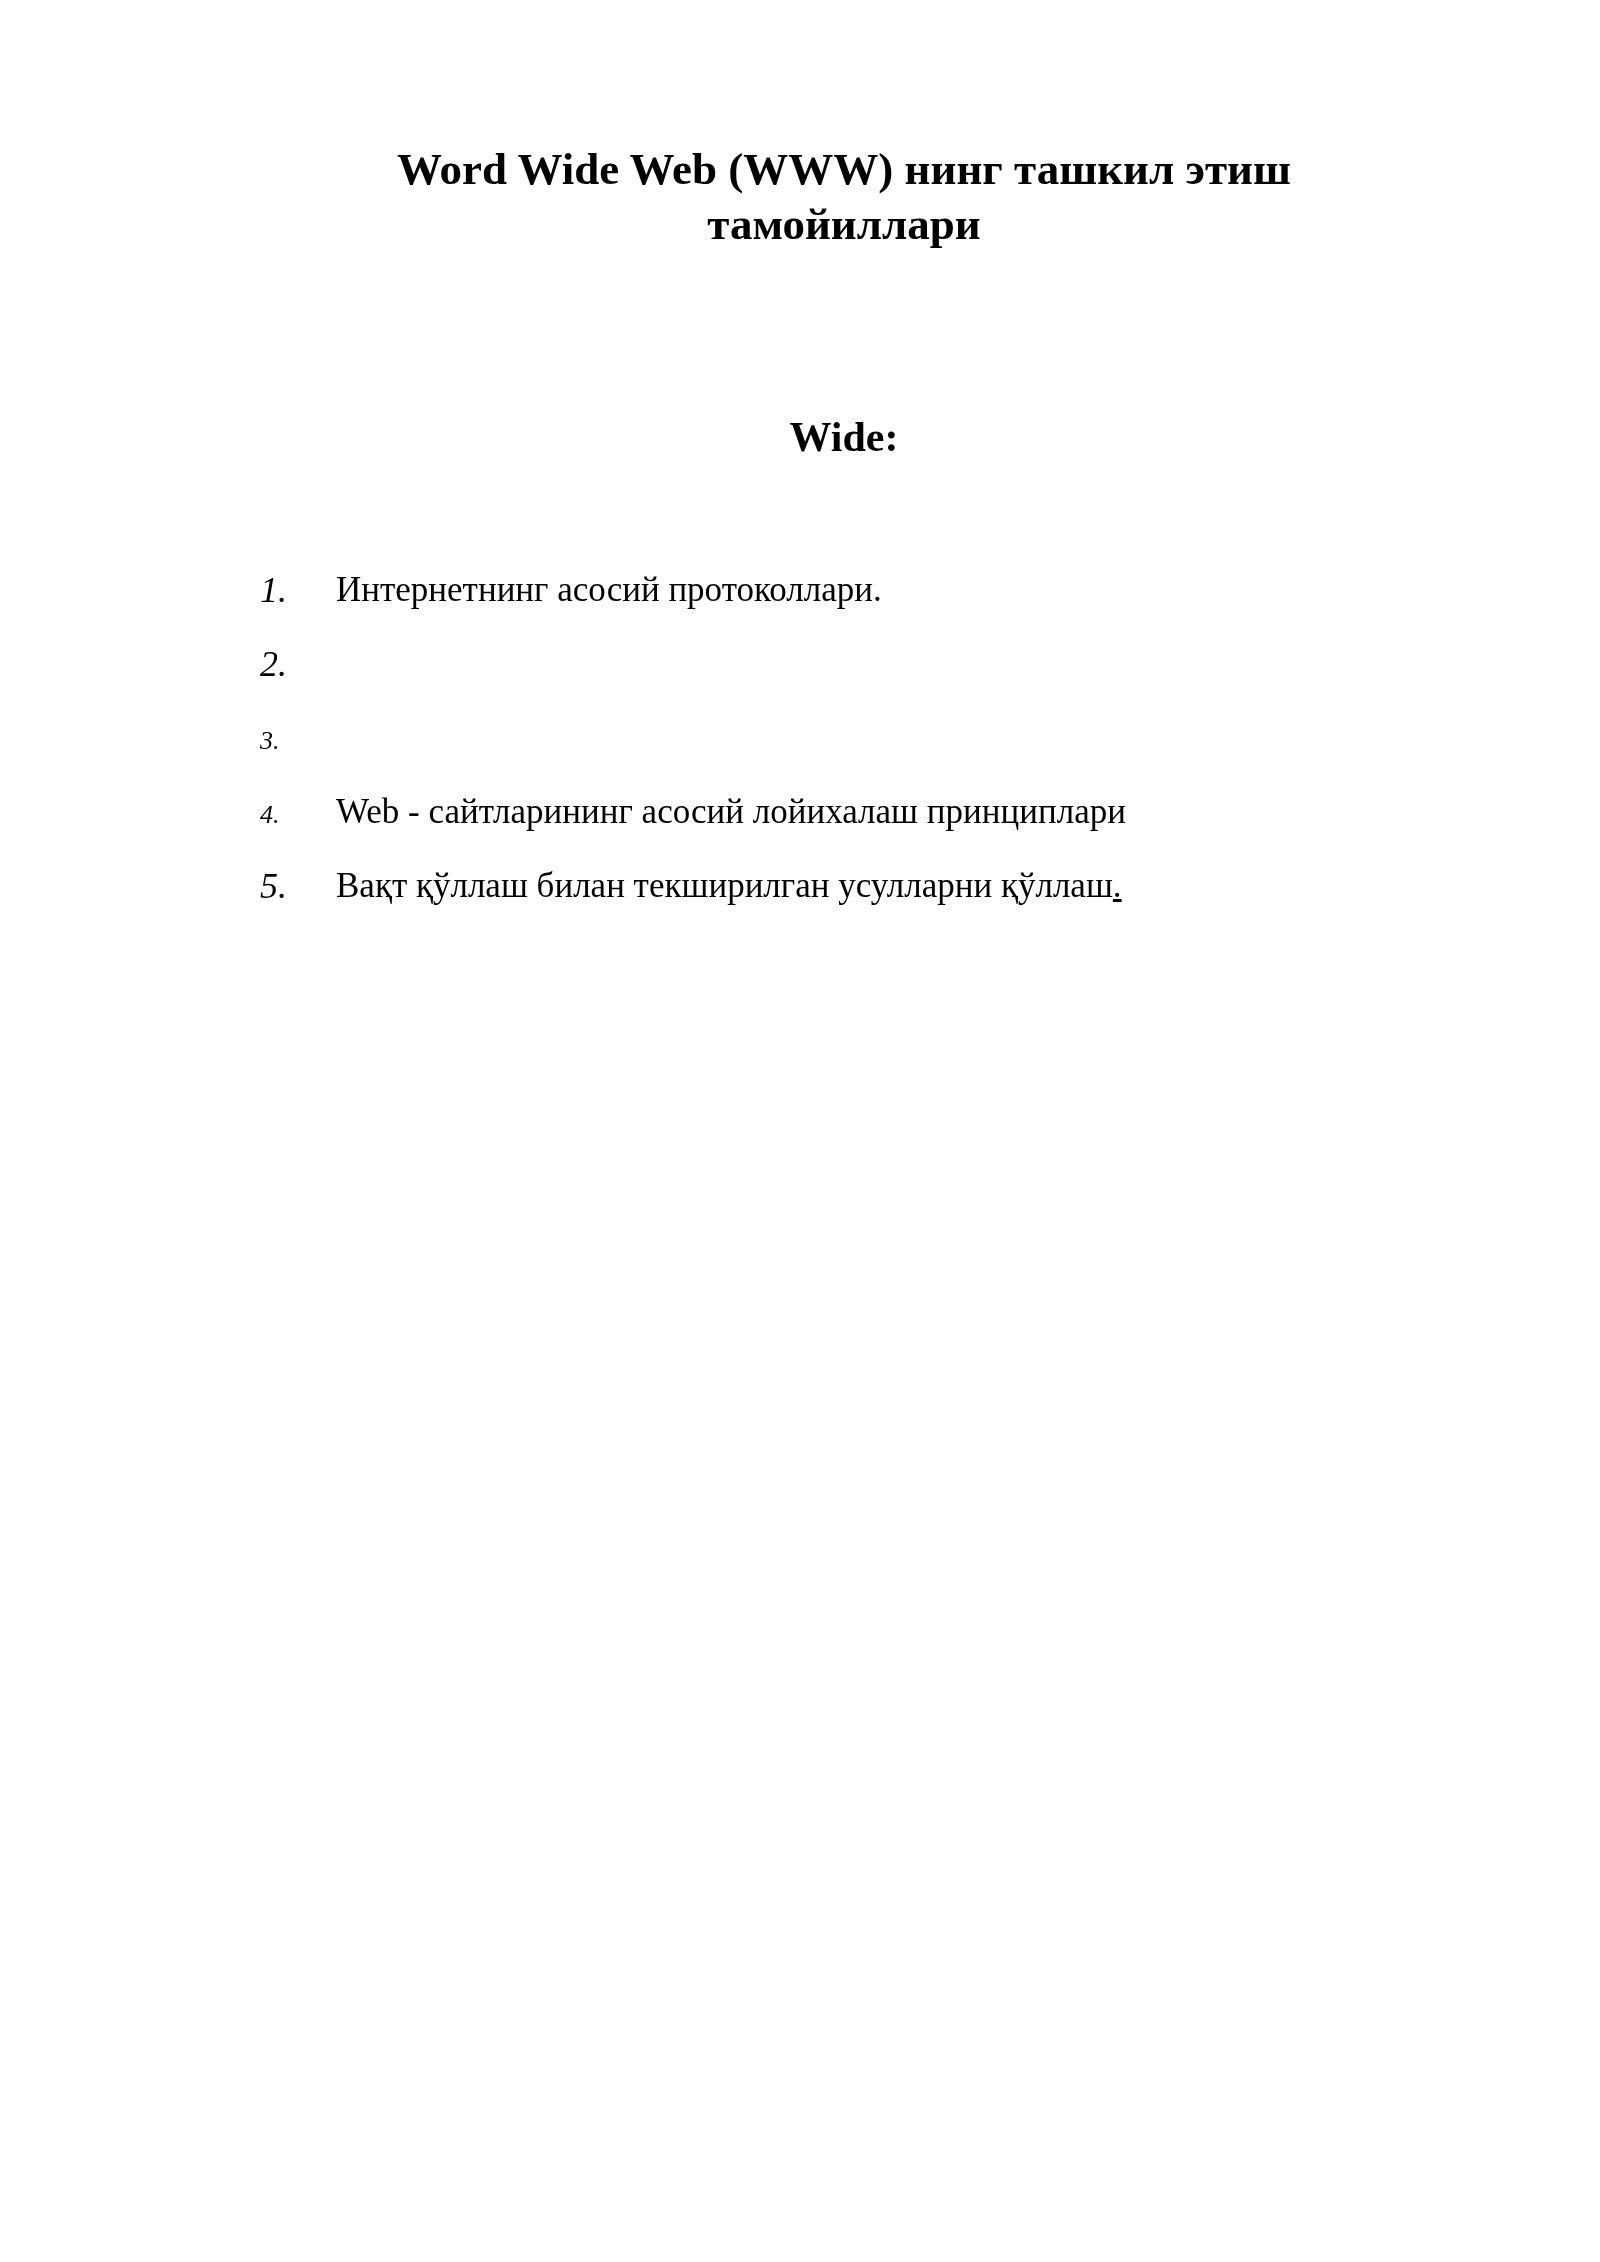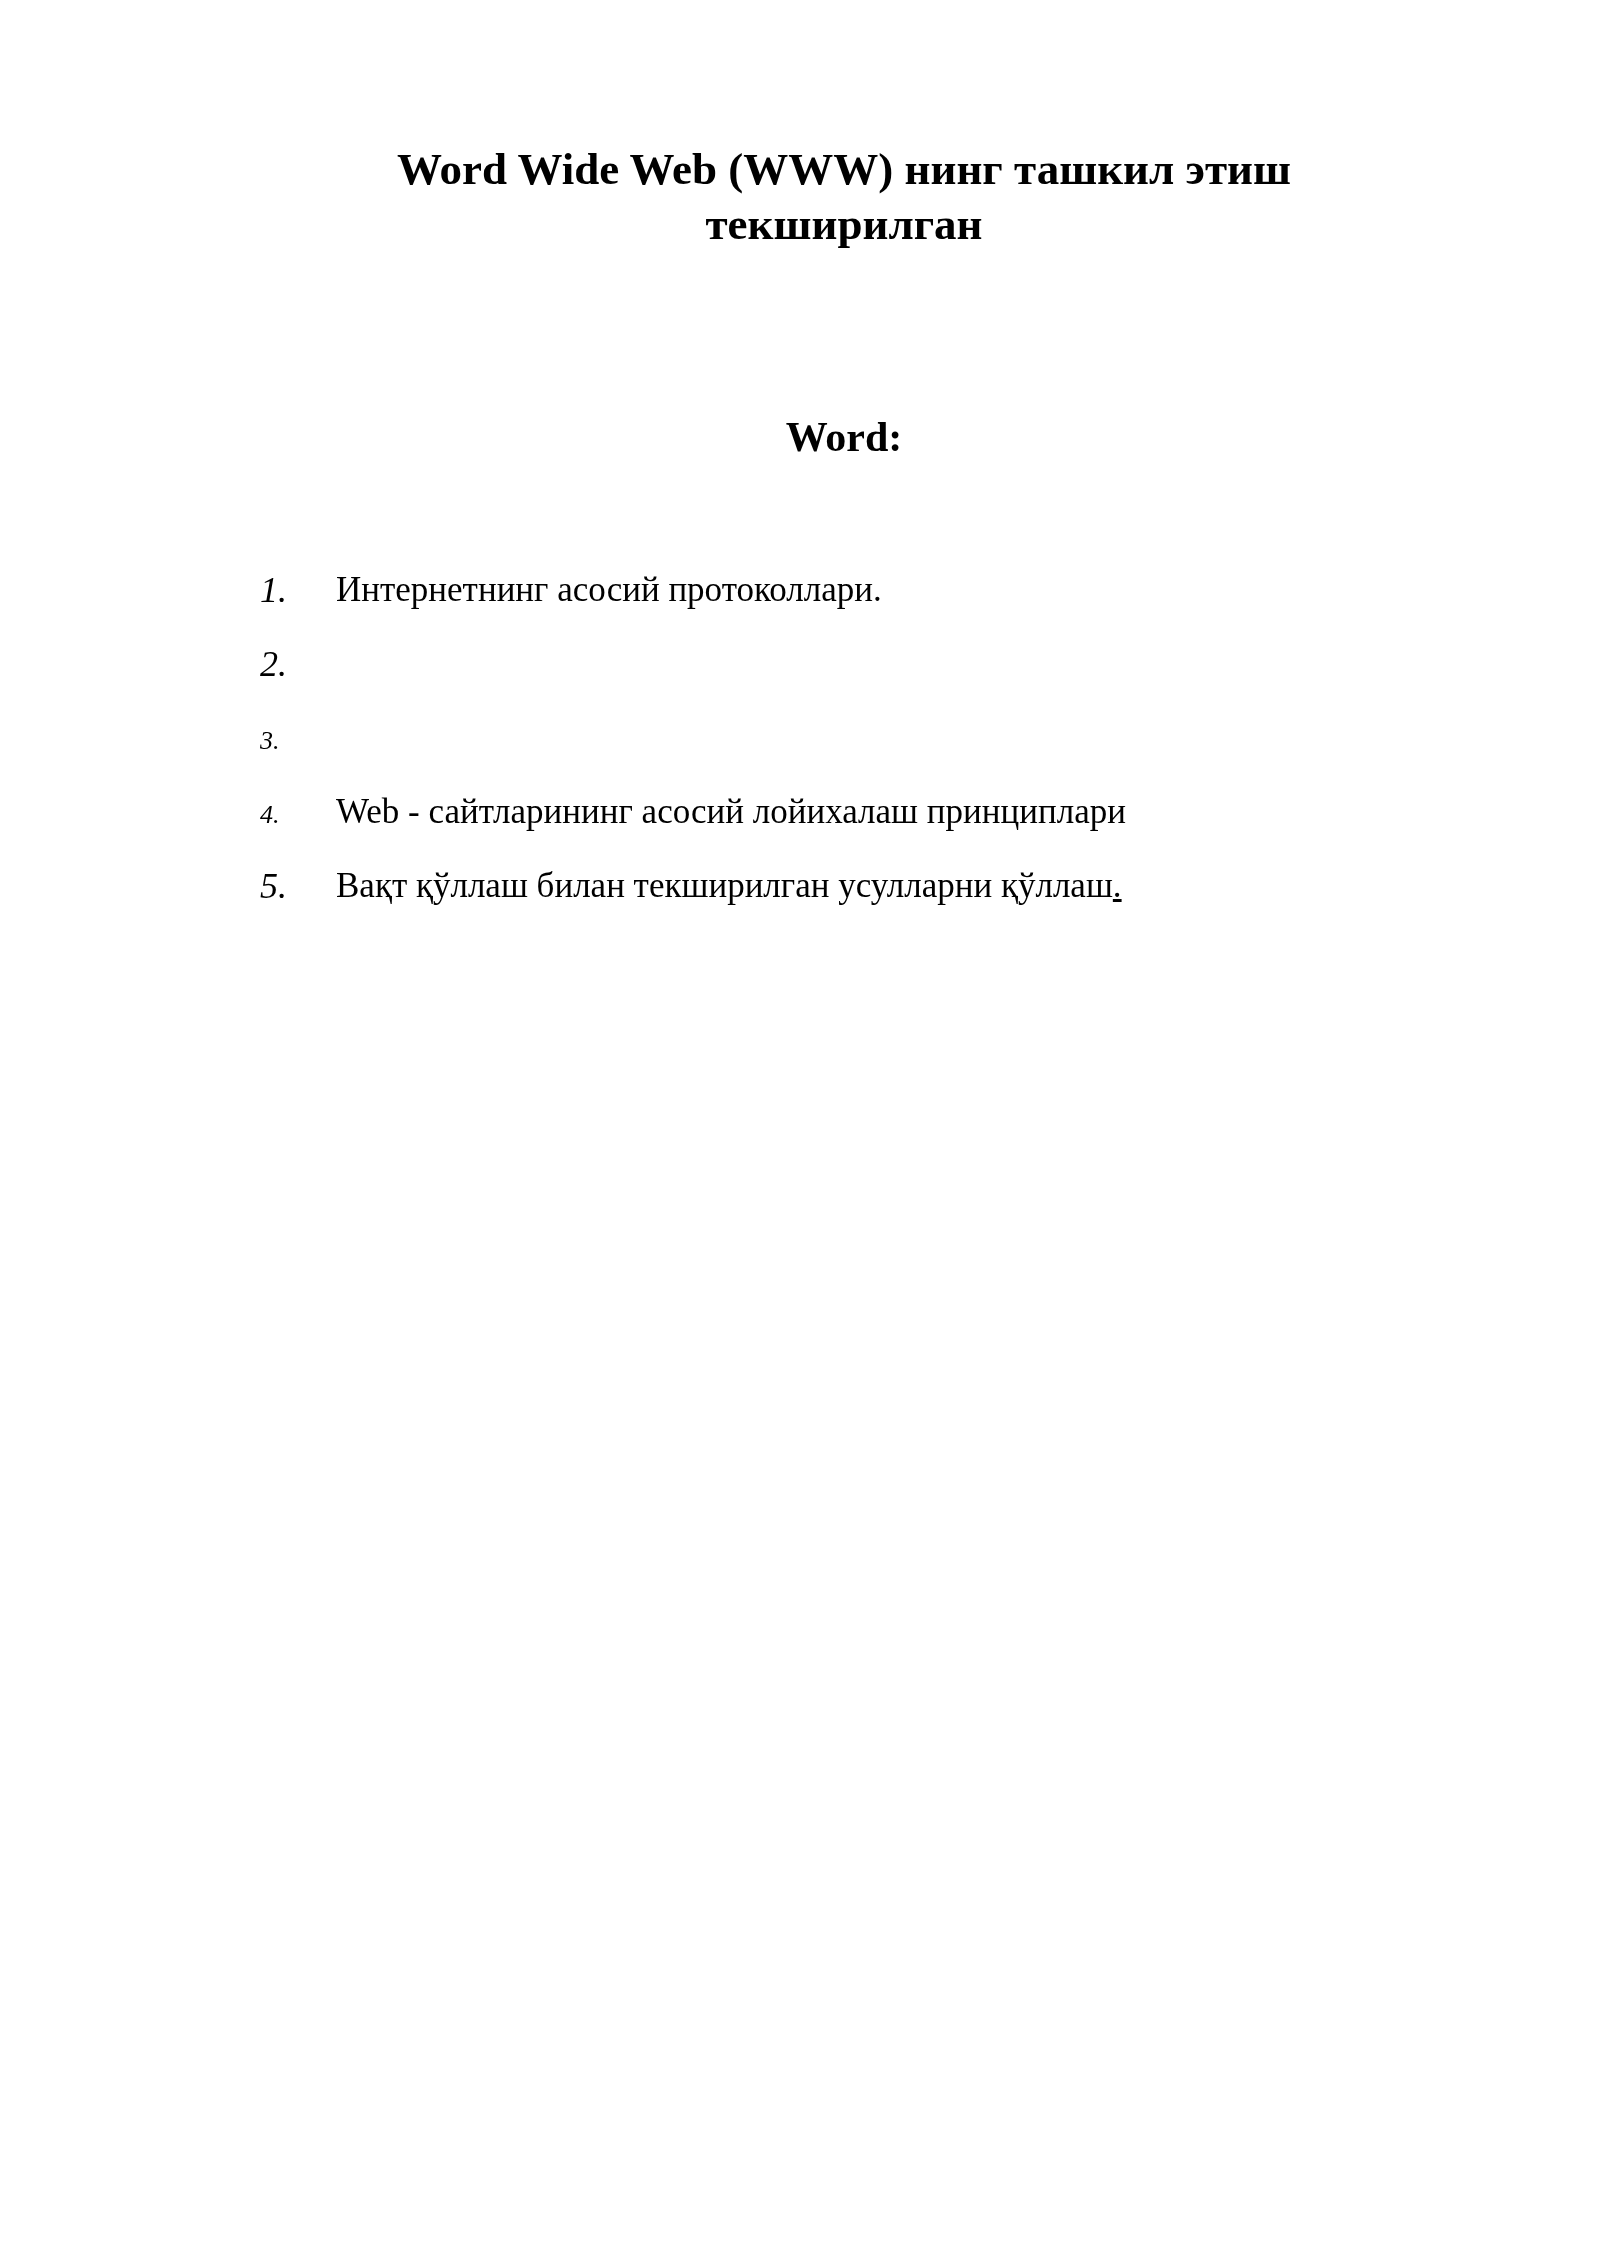--- a/index.html
+++ b/index.html
@@ -114,24 +114,24 @@
   }
 </style>
 </head>
 <body>
 
 <div class="page">
   <div class="doc-body">
 
     <h1 class="doc-title">
       <span class="title-line">Word Wide Web (WWW) нинг ташкил этиш</span>
-      <span class="title-line">текширилган</span>
+      <span class="title-line">тамойиллари</span>
     </h1>
 
-    <h2 class="reja-heading">Word:</h2>
+    <h2 class="reja-heading">Wide:</h2>
 
     <ol class="reja-list">
 
       <li class="reja-item">
         <span class="item-marker">1.</span>
         <span class="item-text"><span>Интернетнинг асосий протоколлари.</span><span class="trailing-underline"></span></span>
       </li>
 
       <li class="reja-item">
         <span class="item-marker">2.</span>

